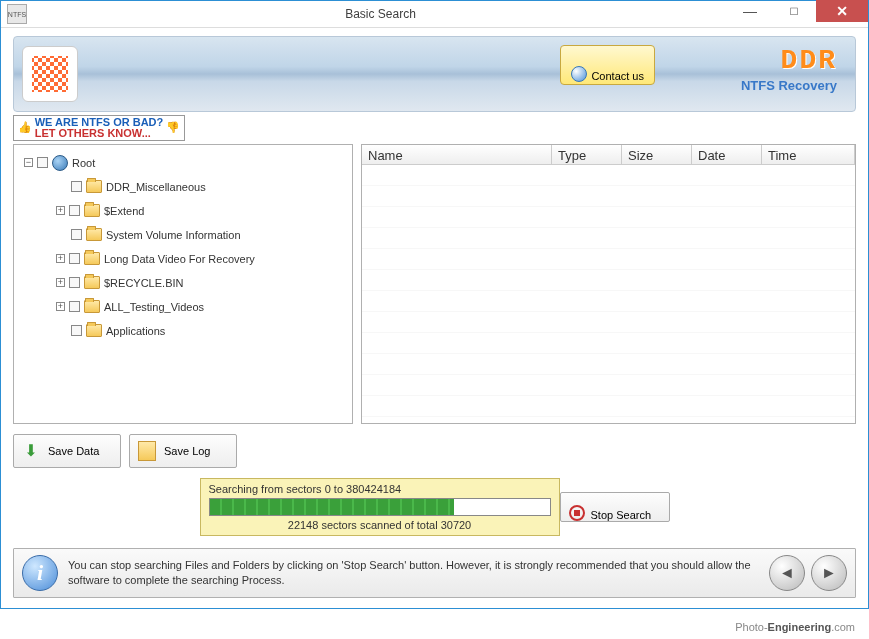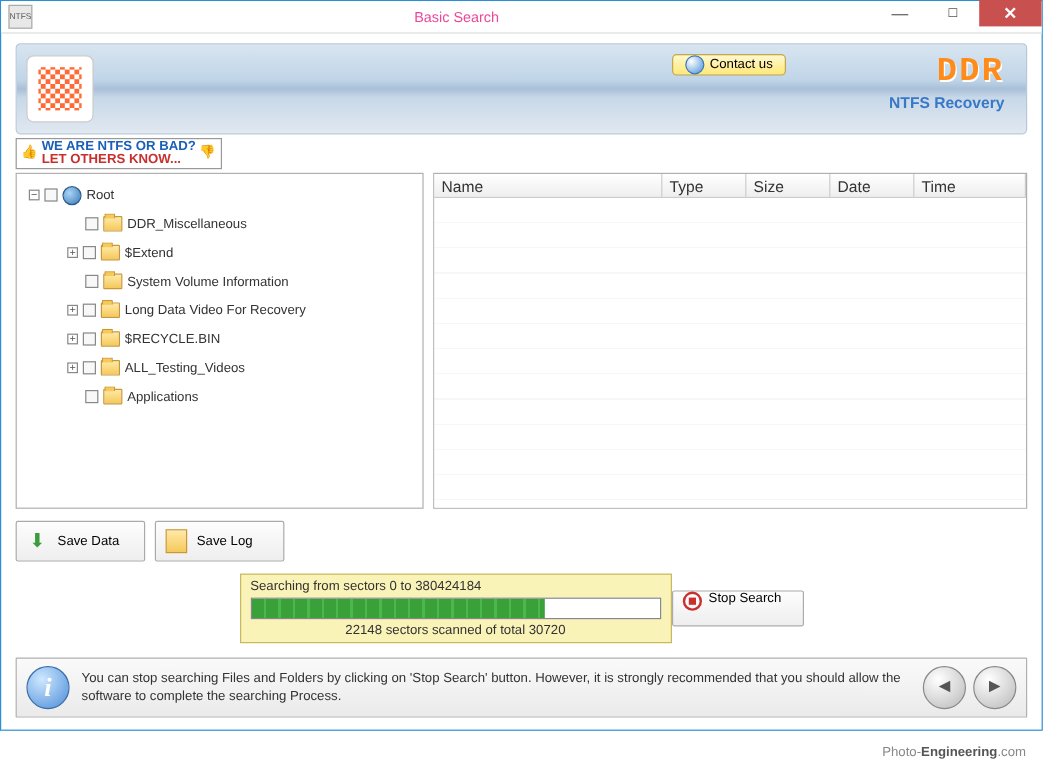--- a/index.html
+++ b/index.html
@@ -1,29 +1,29 @@
 <!DOCTYPE html>
 <html><head>
 <meta charset="utf-8">
 <style>
 *{box-sizing:border-box;margin:0;padding:0;font-family:Tahoma,Arial,sans-serif;font-size:11px}
 body{background:#fff;width:869px;height:639px;overflow:hidden;position:relative}
 .window{width:869px;height:609px;border:1px solid #2c8fd4;background:#fff;position:relative;display:flex;flex-direction:column}
 .titlebar{height:28px;background:#fff;display:flex;align-items:center;border-bottom:1px solid #ddd}
 .title-icon{width:20px;height:20px;margin:0 6px;background:#e8e8e8;border:1px solid #aaa;display:flex;align-items:center;justify-content:center;font-size:7px;color:#555}
-.title-text{flex:1;text-align:center;font-size:12px;color:#ec4899}
+.title-text{flex:1;text-align:center;font-size:12px;color:#404040}
 .win-btns{display:flex;height:100%}
 .win-btn{width:44px;height:22px;display:flex;align-items:center;justify-content:center;font-size:14px;margin-top:-1px}
 .win-close{background:#c8504f;color:#fff;width:52px;font-weight:bold}
 .win-min{color:#555}
 .win-max{color:#555;font-size:10px}
 .header{height:78px;margin:8px 12px 4px 12px;border:1px solid #b8c8d8;border-radius:4px;background:linear-gradient(#d8e5f0 0%,#c0d5e8 40%,#a8c0d8 50%,#c8d8e8 60%,#e0e8f0 100%);position:relative;display:flex;align-items:center}
 .logo-box{width:56px;height:56px;margin-left:8px;background:#fff;border:1px solid #ccc;border-radius:6px;display:flex;align-items:center;justify-content:center}
 .logo-pattern{width:36px;height:36px;background:repeating-conic-gradient(#ff6b35 0% 25%,#fff 0% 50%) 50%/8px 8px}
-.contact-btn{position:absolute;right:200px;top:8px;height:18px;padding:2px 10px;background:linear-gradient(#fff8d0,#ffe878);border:1px solid #c8a840;border-radius:4px;display:flex;align-items:center;gap:4px;font-size:11px}
+.contact-btn{position:absolute;right:200px;top:8px;height:40px;padding:2px 10px;background:linear-gradient(#fff8d0,#ffe878);border:1px solid #c8a840;border-radius:4px;display:flex;align-items:flex-end;gap:4px;font-size:11px}
 .contact-icon{width:16px;height:16px;border-radius:50%;background:radial-gradient(circle at 30% 30%,#fff,#4a90d9);border:1px solid #3878b8}
 .brand{position:absolute;right:18px;top:8px;text-align:right}
 .brand-ddr{font-family:"Courier New",monospace;font-size:28px;font-weight:bold;color:#ff8c1a;letter-spacing:2px;text-shadow:1px 1px 0 #fff}
 .brand-sub{font-size:13px;color:#3878c8;font-weight:bold;margin-top:2px}
 .feedback-bar{margin:2px 12px;height:20px;display:flex;align-items:center}
 .feedback-btn{border:1px solid #999;background:#fff;padding:1px 4px;font-family:"Courier New",monospace;font-size:10px;line-height:1;display:flex;align-items:center;gap:3px}
 .feedback-line1{color:#1a5fb8;font-weight:bold}
 .feedback-line2{color:#c83030;font-weight:bold}
 .thumbs{font-size:11px}
 .main-row{display:flex;margin:4px 12px;gap:8px;height:290px}
@@ -46,21 +46,21 @@
 .big-btn{width:108px;height:34px;border:1px solid #aaa;background:linear-gradient(#fdfdfd,#eee);display:flex;align-items:center;gap:6px;padding:0 6px;border-radius:2px}
 .btn-icon{width:22px;height:22px;display:flex;align-items:center;justify-content:center;font-size:16px}
 .save-data-icon{color:#3a9c3a}
 .save-log-icon{background:linear-gradient(#ffe9a8,#f5c95a);border:1px solid #c89838;width:18px;height:20px;position:relative}
 .progress-area{margin:4px 12px;display:flex;align-items:center;justify-content:center}
 .progress-box{width:360px;border:1px solid #c8b860;background:#faf3b8;padding:4px 8px}
 .progress-label{color:#333;font-size:11px;margin-bottom:3px}
 .progress-bar{height:18px;border:1px solid #888;background:#fff;position:relative;overflow:hidden}
 .progress-fill{height:100%;width:72%;background:repeating-linear-gradient(90deg,#3aa03a 0 10px,#4ab84a 10px 12px)}
 .progress-status{text-align:center;margin-top:3px;color:#333}
-.stop-btn{width:110px;height:30px;border:1px solid #aaa;background:linear-gradient(#fdfdfd,#eee);display:flex;align-items:flex-start;gap:6px;padding:0 8px;border-radius:2px}
+.stop-btn{width:110px;height:30px;border:1px solid #aaa;background:linear-gradient(#fdfdfd,#eee);display:flex;align-items:flex-end;gap:6px;padding:0 8px;border-radius:2px}
 .stop-icon{width:16px;height:16px;border:2px solid #c83030;border-radius:50%;display:flex;align-items:center;justify-content:center}
 .stop-icon::after{content:"";width:6px;height:6px;background:#c83030}
 .info-bar{margin:8px 12px 10px 12px;border:1px solid #b0b0b0;background:linear-gradient(#fafafa,#eaeaea);height:52px;display:flex;align-items:center;padding:0 8px;gap:10px;border-radius:1px}
 .info-icon{width:36px;height:36px;border-radius:50%;background:radial-gradient(circle at 35% 30%,#cfe8ff,#4a8cd8);display:flex;align-items:center;justify-content:center;color:#fff;font-family:Georgia,serif;font-size:22px;font-style:italic;font-weight:bold;border:1px solid #3a6ca8}
 .info-text{flex:1;font-size:11px;color:#333;line-height:1.35}
 .nav-btns{display:flex;gap:6px}
 .nav-btn{width:36px;height:36px;border-radius:50%;background:radial-gradient(circle at 35% 30%,#fff,#b8b8b8);border:1px solid #888;display:flex;align-items:center;justify-content:center;font-size:16px;color:#555}
 .footer-link{position:absolute;bottom:4px;right:14px;font-size:16px;color:#888;font-family:Arial,sans-serif}
 .footer-link b{color:#555}
 </style>

